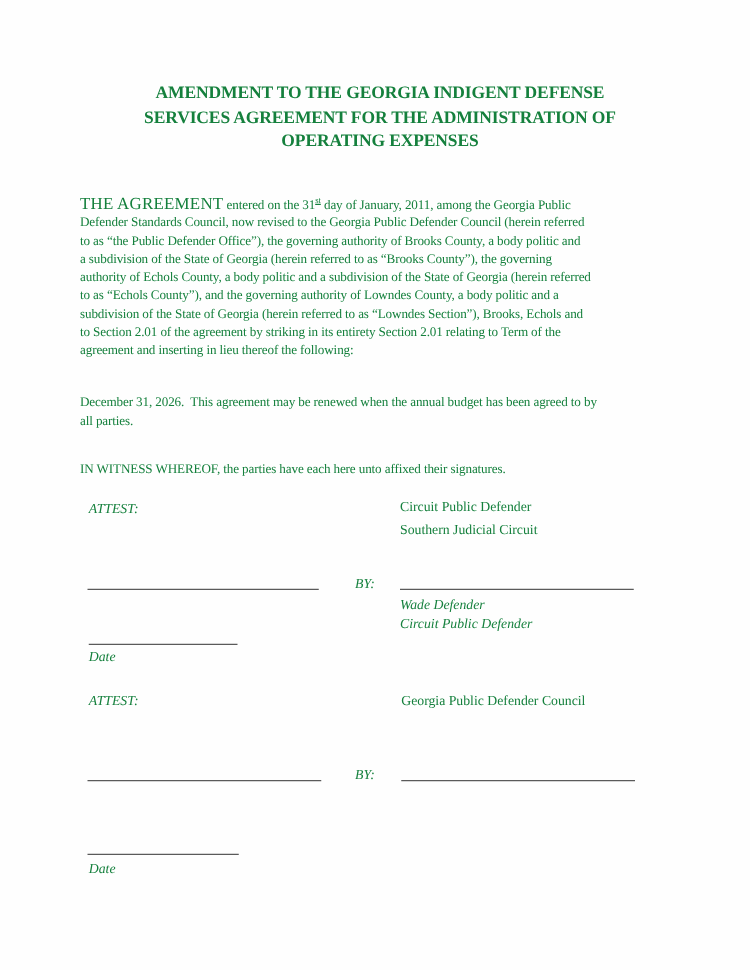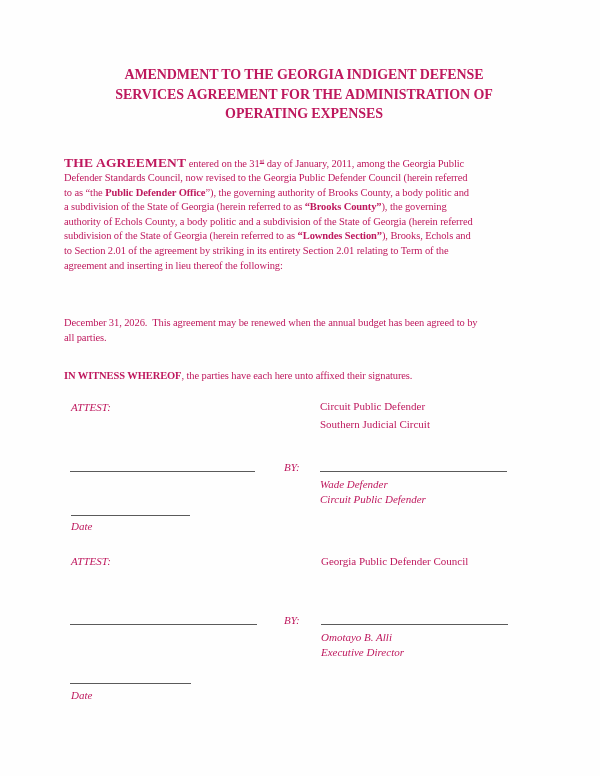--- a/index.html
+++ b/index.html
@@ -4,36 +4,36 @@
 <style>
   html, body { margin: 0; padding: 0; background: #e8e8e8; }
   #page {
     position: relative;
     width: 600px;
     height: 776px;
     margin: 0 auto;
     background: #fefefe;
     overflow: hidden;
     font-family: "Liberation Serif", serif;
-    color: #be185d;
+    color: #15803d;
   }
   .abs { position: absolute; }
   
   #doc-title {
     left: 58px; top: 65px; width: 492px;
     text-align: center;
     font-weight: bold;
     font-size: 14px;
     line-height: 19.7px;
     letter-spacing: -0.1px;
   }
   
   .para { font-size: 10.5px; line-height: 14.6px; letter-spacing: -0.1px; }
   .tline { white-space: pre; }
-  .b { font-weight: bold; margin-top: 32px; }
+  .b { font-weight: normal; margin-top: 32px; }
   .lg { font-size: 13.5px; letter-spacing: 0.2px; }
   sup { font-size: 7px; vertical-align: super; line-height: 0; text-decoration: underline; }
   #paragraph-agreement { left: 64px; top: 155.5px; width: 500px; }
   #paragraph-term      { left: 64px; top: 316px;  width: 500px; }
   #paragraph-witness   { left: 64px; top: 368.5px; width: 500px; }
   
   .sigtext { font-size: 11px; line-height: 15px; font-style: italic; }
   .orgcol  { font-size: 11px; line-height: 17.5px; }
   .rule { border-top: 1px solid #5a5a5a; height: 0; }
 </style>
@@ -47,20 +47,21 @@
     <div>SERVICES AGREEMENT FOR THE ADMINISTRATION OF</div>
     <div>OPERATING EXPENSES</div>
   </div>
 
   <div id="paragraph-agreement" class="abs para">
       <div class="tline"><span class="b lg">THE AGREEMENT</span><span> entered on the 31</span><sup>st</sup><span> day of January, 2011, among the Georgia Public</span></div>
       <div class="tline"><span>Defender Standards Council, now revised to the Georgia Public Defender Council (herein referred</span></div>
       <div class="tline"><span>to as “the </span><span class="b">Public Defender Office</span><span>”), the governing authority of Brooks County, a body politic and</span></div>
       <div class="tline"><span>a subdivision of the State of Georgia (herein referred to as </span><span class="b">“Brooks County”</span><span>), the governing</span></div>
       <div class="tline"><span>authority of Echols County, a body politic and a subdivision of the State of Georgia (herein referred</span></div>
+      <div class="tline"><span>to as </span><span class="b">“Echols County”</span><span>), and the governing authority of Lowndes County, a body politic and a</span></div>
       <div class="tline"><span>subdivision of the State of Georgia (herein referred to as </span><span class="b">“Lowndes Section”</span><span>), Brooks, Echols and</span></div>
       <div class="tline"><span>to Section 2.01 of the agreement by striking in its entirety Section 2.01 relating to Term of the</span></div>
       <div class="tline"><span>agreement and inserting in lieu thereof the following:</span></div>
     </div>
 
   <div id="paragraph-term" class="abs para">
       <div class="tline"><span>December 31, 2026.  This agreement may be renewed when the annual budget has been agreed to by</span></div>
       <div class="tline"><span>all parties.</span></div>
     </div>
 
@@ -86,21 +87,17 @@
   <div class="abs sigtext" style="left:71px; top:519px;">Date</div>
 
   <div class="abs sigtext" style="left:71px; top:554px;">ATTEST:</div>
   <div class="abs orgcol" style="left:321px; top:553px;">
     <div>Georgia Public Defender Council</div>
   </div>
 
   <div class="abs rule" style="left:70px; top:624px; width:187px;"></div>
   <div class="abs sigtext" style="left:284px; top:613px;">BY:</div>
   <div class="abs rule" style="left:321px; top:624px; width:187px;"></div>
-  <div class="abs sigtext" style="left:321px; top:630px;">
-    <div>Omotayo B. Alli</div>
-    <div>Executive Director</div>
-  </div>
 
   <div class="abs rule" style="left:70px; top:683px; width:121px;"></div>
   <div class="abs sigtext" style="left:71px; top:688px;">Date</div>
 
 </div>
 
 </body></html>

